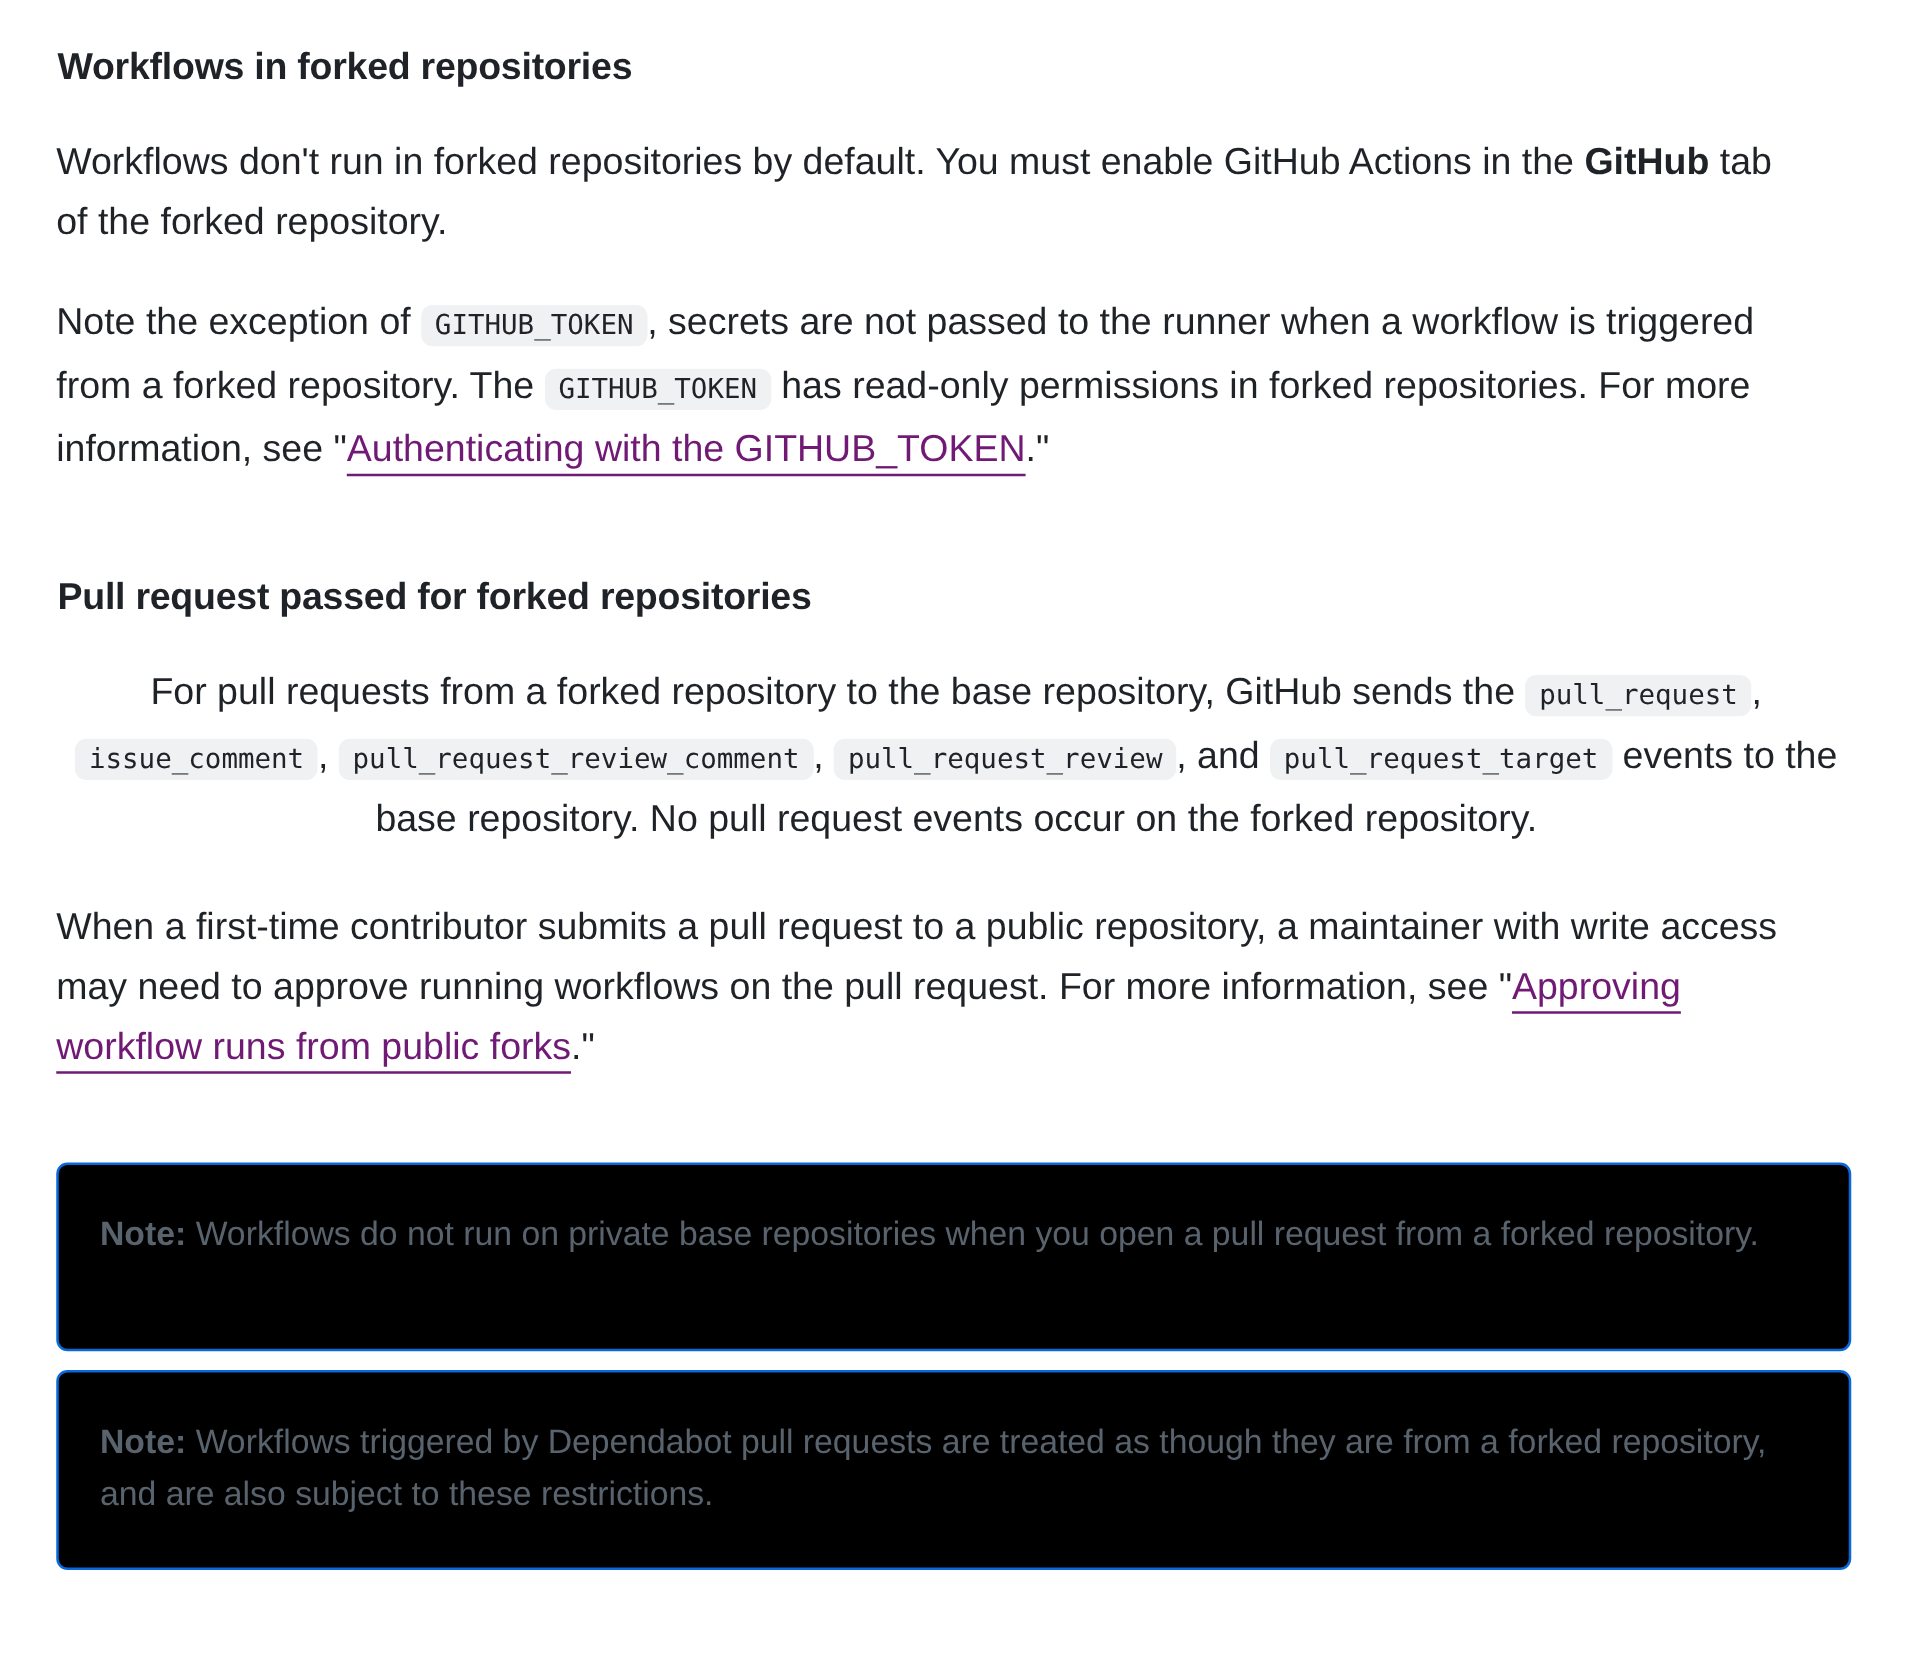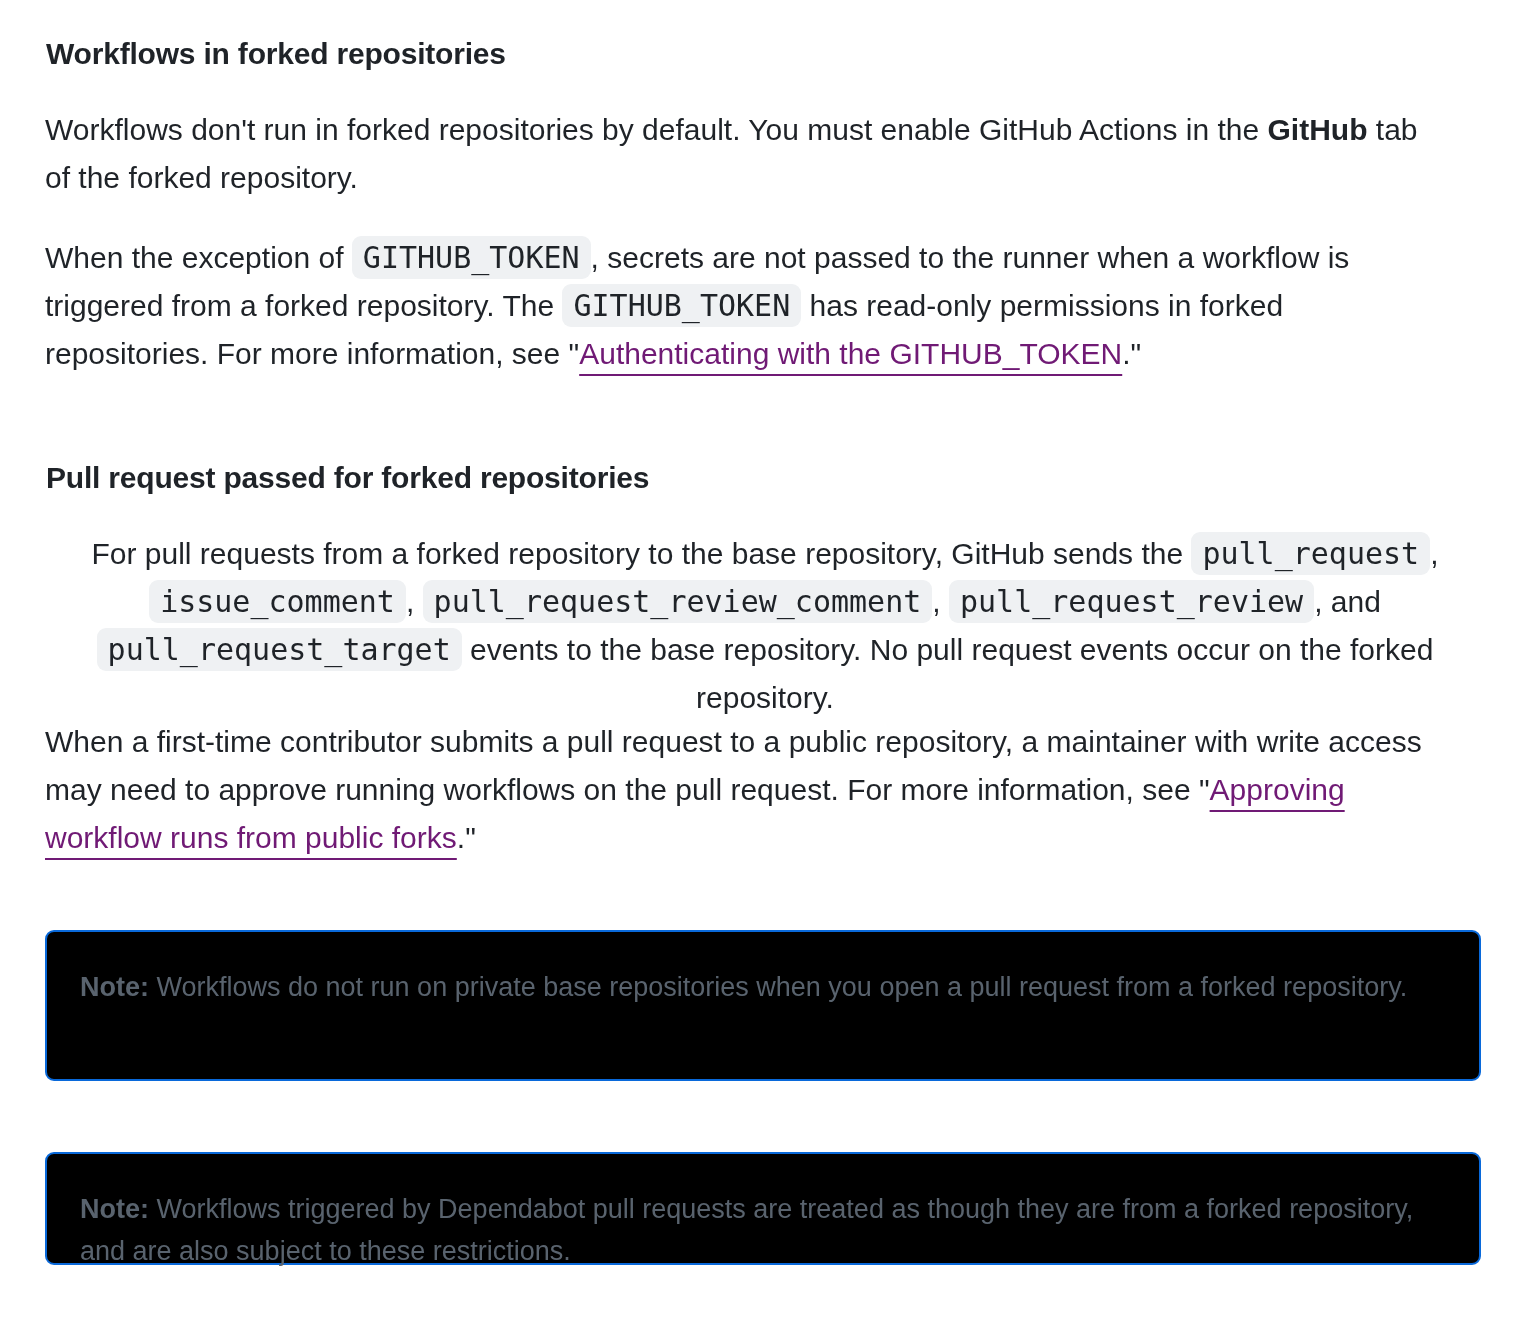--- a/index.html
+++ b/index.html
@@ -11,21 +11,21 @@
   .content { position: absolute; left: 45px; top: 0; width: 1440px; }
   h3 {
     font-size: 30px; font-weight: bold; margin: 1px; line-height: 40px;
     letter-spacing: -0.2px;
   }
   p {
     font-size: 30px; line-height: 48px; margin: 0;
   }
   code {
     font-family: "DejaVu Sans Mono", "Liberation Mono", monospace;
-    font-size: 30px; background: #eff1f3; border-radius: 9px;
+    font-size: 22px; background: #eff1f3; border-radius: 9px;
     padding: 4px 11px;
   }
   a { color: #701a75; text-decoration: underline; text-decoration-thickness: 2px; text-underline-offset: 10px; }
   .note {
     position: absolute; left: 45px; width: 1436px;
     background: #000000; border: 2px solid #0969da; border-radius: 9px;
     box-sizing: border-box; padding: 34px 33px;
     color: #59636e; font-size: 27px; line-height: 42px;
   }
   .note b { color: #59636e; }
@@ -34,33 +34,33 @@
 <body>
 
 <div class="content">
   <h3 style="position:absolute; top:33px;">Workflows in forked repositories</h3>
 
   <p style="position:absolute; top:106px; width:1400px;">
     <span>Workflows don't run in forked repositories by default. You must enable GitHub Actions in the </span><b>GitHub</b><span> tab of the forked repository.</span>
   </p>
 
   <p style="position:absolute; top:234px; width:1400px;">
-    <span>When the exception of </span><code>GITHUB_TOKEN</code><span>, secrets are not passed to the runner when a workflow is triggered from a forked repository. The </span><code>GITHUB_TOKEN</code><span> has read-only permissions in forked repositories. For more information, see "</span><a href="#">Authenticating with the GITHUB_TOKEN</a><span>."</span>
+    <span>Note the exception of </span><code>GITHUB_TOKEN</code><span>, secrets are not passed to the runner when a workflow is triggered from a forked repository. The </span><code>GITHUB_TOKEN</code><span> has read-only permissions in forked repositories. For more information, see "</span><a href="#">Authenticating with the GITHUB_TOKEN</a><span>."</span>
   </p>
 
   <h3 style="position:absolute; top:457px;">Pull request passed for forked repositories</h3>
 
   <p style="position:absolute; top:530px; width:1440px;text-align:center;">
     <span>For pull requests from a forked repository to the base repository, GitHub sends the </span><code>pull_request</code><span>, </span><code>issue_comment</code><span>, </span><code>pull_request_review_comment</code><span>, </span><code>pull_request_review</code><span>, and </span><code>pull_request_target</code><span> events to the base repository. No pull request events occur on the forked repository.</span>
   </p>
 
   <p style="position:absolute; top:718px; width:1420px;">
     <span>When a first-time contributor submits a pull request to a public repository, a maintainer with write access may need to approve running workflows on the pull request. For more information, see "</span><a href="#">Approving workflow runs from public forks</a><span>."</span>
   </p>
 </div>
 
 <div class="note" style="top:930px; height:151px;">
   <b>Note:</b><span> Workflows do not run on private base repositories when you open a pull request from a forked repository.</span>
 </div>
 
-<div class="note" style="top:1152px; height:113px;">
+<div class="note" style="top:1096px; height:160px;">
   <b>Note:</b><span> Workflows triggered by Dependabot pull requests are treated as though they are from a forked repository, and are also subject to these restrictions.</span>
 </div>
 
 </body></html>

